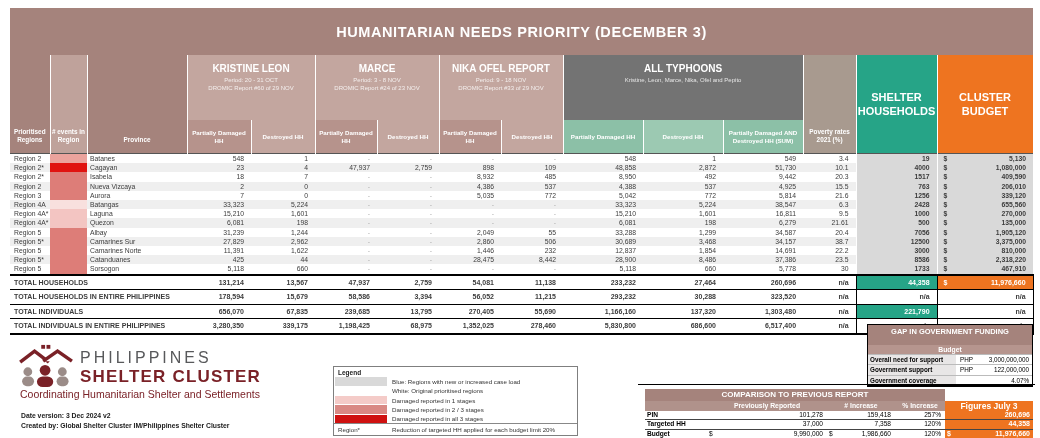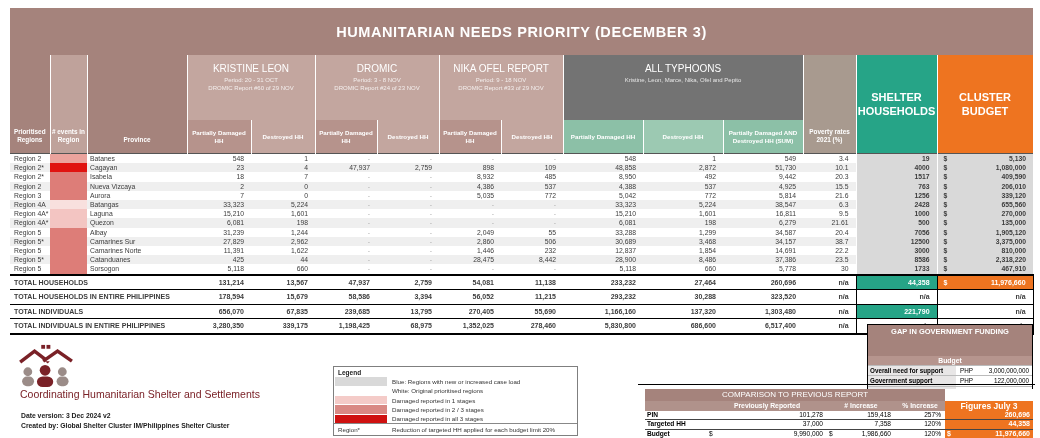--- a/index.html
+++ b/index.html
@@ -16,21 +16,21 @@
   .hr1 th{height:57px;}
   .hr2 th{height:33px;}
   .h-dark{background:#a5837c;}
   .h-events{background:#bfa29b;}
   .h-typhoon{background:#c3a69f;vertical-align:top;padding-top:8px;}
   .h-green{background:#737373;vertical-align:top;padding-top:8px;}
   .h-pov{background:#a89a8f;font-size:5.8px;white-space:normal;line-height:1.2;}
   .h-teal{background:#26a487;font-size:11px;white-space:normal;line-height:1.3;}
   .h-orange{background:#ee7420;font-size:11px;white-space:normal;line-height:1.3;}
   .h-bottom{vertical-align:bottom;padding-bottom:10px;font-size:6.4px;white-space:normal;line-height:1.15;}
-  .ty-name{font-size:10px;font-weight:normal;margin-bottom:2px;white-space:nowrap;}
+  .ty-name{font-size:10px;font-weight:bold;margin-bottom:2px;white-space:nowrap;}
   .ty-sub{font-size:6px;font-weight:normal;color:rgba(255,255,255,.82);line-height:1.35;white-space:nowrap;}
   .h-sub{font-size:6.2px;white-space:normal;line-height:1.15;vertical-align:middle;}
   .h-sub-pd{background:#b6938c;}
   .h-sub-d{background:#c3a69f;}
   .h-sub-gpd{background:#8cc0a7;}
   .h-sub-gd{background:#9cc9b2;}
   tbody td{font-size:6.8px;height:9.2px;line-height:9.2px;padding:0;color:#3c3c3c;
            white-space:nowrap;overflow:hidden;}
   .c-reg{padding-left:4px;}
   .c-prov{padding-left:3px;}
@@ -57,31 +57,31 @@
   .meta{position:absolute;font-size:6.8px;font-weight:bold;color:#1a1a1a;}
   
   .legend{position:absolute;left:333px;top:366px;width:245px;height:70px;border:1px solid #7f7f7f;background:#fff;box-sizing:border-box;}
   .legend-title{font-size:6.5px;font-weight:bold;color:#222;padding:2px 0 1px 4px;}
   .lg-row{display:flex;align-items:center;height:9.3px;}
   .lg-sw{width:52px;height:8.5px;margin-left:1px;font-size:6.2px;color:#333;line-height:9px;padding-left:3px;box-sizing:border-box;flex:none;}
   .lg-tx{font-size:6.2px;color:#333;margin-left:5px;white-space:nowrap;}
   .lg-last{border-top:1px solid #888;}
   
   .gap{position:absolute;left:867px;top:324px;width:166px;border:1px solid #000;border-bottom:2px solid #000;background:#fff;box-sizing:border-box;}
-  .gap-title{background:#a5837c;color:#fff;font-weight:bold;font-size:7.5px;text-align:center;height:31px;line-height:13px;}
+  .gap-title{background:#a5837c;color:#fff;font-weight:bold;font-size:7.5px;text-align:center;height:20px;line-height:13px;}
   .gap-budget{background:#b6958e;color:#fff;font-weight:bold;font-size:6.8px;text-align:center;height:9px;line-height:9px;}
   .gp-row{display:flex;height:9.3px;line-height:9.3px;border-top:1px solid #bbb;}
   .gp-l{width:88px;background:#e8e6e6;font-weight:bold;font-size:6.3px;padding-left:2px;box-sizing:border-box;flex:none;}
   .gp-c{width:28px;font-size:6.3px;padding-left:4px;box-sizing:border-box;flex:none;}
   .gp-v{flex:1;font-size:6.3px;text-align:right;padding-right:3px;}
   .rule{position:absolute;left:638px;top:384px;width:397px;height:1px;background:#000;}
   
   .cmp{position:absolute;left:645px;top:389px;width:388px;display:grid;
        grid-template-columns:62px 120px 68px 50px 88px;}
-  .cmp-title{grid-column:1/5;background:#a5837c;color:#fff;font-weight:normal;font-size:8px;text-align:center;height:12px;line-height:12px;}
+  .cmp-title{grid-column:1/5;background:#a5837c;color:#fff;font-weight:bold;font-size:8px;text-align:center;height:12px;line-height:12px;}
   .cmp-corner{grid-column:5;background:#fff;}
   .cm-h{background:#b0928b;color:#fff;font-weight:bold;font-size:6.8px;text-align:center;height:10px;line-height:10px;overflow:hidden;}
   .cmp-fig{background:#ee7420;color:#fff;font-weight:bold;font-size:8.5px;text-align:center;height:10px;line-height:10px;}
   .cm-l{font-size:6.6px;font-weight:bold;padding-left:2px;background:#fff;border-bottom:1px solid #444;height:8.4px;line-height:8.4px;}
   .cm-v{font-size:6.6px;text-align:right;padding-right:4px;border-bottom:1px solid #444;height:8.4px;line-height:8.4px;background:#fff;}
   .cm-o{background:#ee7420;color:#fff;font-weight:bold;font-size:7px;text-align:right;padding-right:3px;border-bottom:1px solid #444;height:8.4px;line-height:8.4px;}
   .dol2{float:left;margin-left:2px;}
 </style>
 </head>
 <body>
@@ -112,21 +112,21 @@
       <tr class="hr1">
         <th rowspan="2" class="h-dark h-bottom">Prioritised Regions</th>
         <th rowspan="2" class="h-events h-bottom"># events in Region</th>
         <th rowspan="2" class="h-dark h-bottom">Province</th>
         <th colspan="2" class="h-typhoon">
           <div class="ty-name">KRISTINE LEON</div>
           <div class="ty-sub">Period: 20 - 31 OCT</div>
           <div class="ty-sub">DROMIC Report #60 of 29 NOV</div>
         </th>
         <th colspan="2" class="h-typhoon">
-          <div class="ty-name">DROMIC</div>
+          <div class="ty-name">MARCE</div>
           <div class="ty-sub">Period: 3 - 8 NOV</div>
           <div class="ty-sub">DROMIC Report #24 of 23 NOV</div>
         </th>
         <th colspan="2" class="h-typhoon">
           <div class="ty-name">NIKA OFEL REPORT</div>
           <div class="ty-sub">Period: 9 - 18 NOV</div>
           <div class="ty-sub">DROMIC Report #33 of 29 NOV</div>
         </th>
         <th colspan="3" class="h-green">
           <div class="ty-name">ALL TYPHOONS</div>
@@ -438,20 +438,24 @@
     <rect x="29.5" y="2" width="4" height="4" fill="#7a2127"></rect>
     <polyline points="2,20 17,8.5 32,20" fill="#ffffff" stroke="#7a2127" stroke-width="3.6"></polyline>
     <polyline points="26,19 41,8.5 56,19" fill="#ffffff" stroke="#7a2127" stroke-width="3.6"></polyline>
     <circle cx="10" cy="30" r="4.6" fill="#9b8c88"></circle>
     <rect x="4" y="35" width="12.5" height="10" rx="5" fill="#9b8c88"></rect>
     <circle cx="46" cy="30" r="4.6" fill="#9b8c88"></circle>
     <rect x="40" y="35" width="12.5" height="10" rx="5" fill="#9b8c88"></rect>
     <circle cx="28" cy="28.5" r="5.6" fill="#7a2127"></circle>
     <rect x="19.5" y="35" width="17" height="11" rx="6" fill="#7a2127"></rect>
   </svg>
+  <div class="logo-text">
+    <div class="l1">PHILIPPINES</div>
+    <div class="l2">SHELTER CLUSTER</div>
+  </div>
   <div class="tagline">Coordinating Humanitarian Shelter and Settlements</div>
   <div class="meta" style="left:21px;top:412px">Date version: 3 Dec 2024 v2</div>
   <div class="meta" style="left:21px;top:422px">Created by: Global Shelter Cluster IM/Philippines Shelter Cluster</div>
 
   <div class="legend">
     <div class="legend-title">Legend</div>
     <div id="legend-items">
         <div class="lg-row">
           <div class="lg-sw" style="background: rgb(217, 217, 217);"></div>
           <div class="lg-tx">Blue: Regions with new or increased case load</div>

